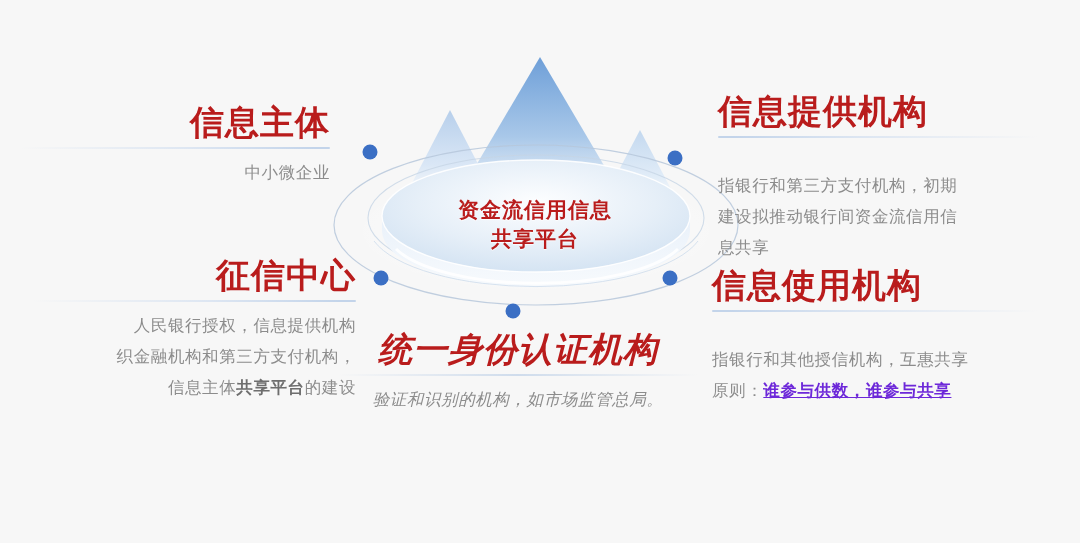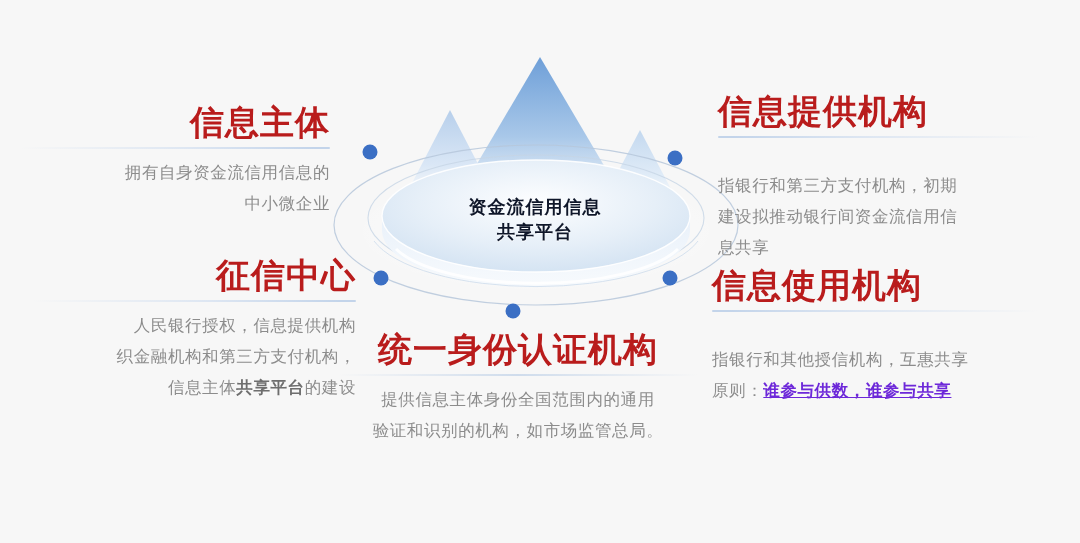--- a/index.html
+++ b/index.html
@@ -35,23 +35,23 @@
   #center-graphic svg { display: block; }
 
   #platform-title {
     position: absolute;
     left: 0;
     top: 160px;
     width: 470px;
     text-align: center;
     font-family: "Liberation Sans", "DejaVu Sans", sans-serif;
     font-weight: bold;
-    font-size: 18px;
+    font-size: 21px;
     line-height: 1.4;
-    color: #0f172a;
+    color: #b91c1c;
     letter-spacing: 1px;
     text-shadow: 0 1px 1px rgba(255,255,255,0.85);
   }
   #platform-title .l2 { display: block; }
 
   
   .block { position: absolute; }
 
   .heading {
     font-family: "Liberation Sans", "DejaVu Sans", sans-serif;
@@ -88,21 +88,21 @@
 
   .align-right { text-align: right; }
   .align-left  { text-align: left; margin-top: 32px; }
   .align-center{ text-align: center; }
 
   
   #blk-subject      { left: 20px;  top: 103px; width: 310px; }
   #blk-credit       { left: 32px;  top: 256px; width: 324px; }
   #blk-provider     { left: 718px; top: 92px; width: 320px; }
   #blk-user         { left: 712px; top: 266px; width: 326px; }
-  #blk-identity     { left: 338px; top: 330px; width: 360px; }
+  #blk-identity     { left: 338px; top: 330px; width: 360px; font-style: italic; }
 
   #blk-subject  .heading { text-align: right; }
   #blk-credit   .heading { text-align: right; }
   #blk-identity .heading { text-align: center; }
 </style>
 </head>
 <body>
 
 <div id="stage">
 
@@ -173,21 +173,20 @@
     <div id="platform-title">
       <span>资金流信用信息</span>
       <span class="l2">共享平台</span>
     </div>
   </div>
 
   <div class="block" id="blk-subject">
     <div class="heading">信息主体</div>
     <div class="rule rule-l"></div>
     <div class="body-text align-right">
-      <div>拥有自身资金流信用信息的</div>
       <div>中小微企业</div>
     </div>
   </div>
 
   <div class="block" id="blk-credit">
     <div class="heading">征信中心</div>
     <div class="rule rule-l"></div>
     <div class="body-text align-right">
       <div>人民银行授权，信息提供机构</div>
       <div>织金融机构和第三方支付机构，</div>
@@ -215,18 +214,17 @@
       <div>
         <span>原则：</span><span class="hl">谁参与供数，谁参与共享</span>
       </div>
     </div>
   </div>
 
   <div class="block" id="blk-identity">
     <div class="heading">统一身份认证机构</div>
     <div class="rule" style="background:linear-gradient(to right, rgba(247,247,247,0) 0%, #cfdcec 50%, rgba(247,247,247,0) 100%);"></div>
     <div class="body-text align-center">
-      <div>提供信息主体身份全国范围内的通用</div>
       <div>验证和识别的机构，如市场监管总局。</div>
     </div>
   </div>
 
 </div>
 
 </body></html>

